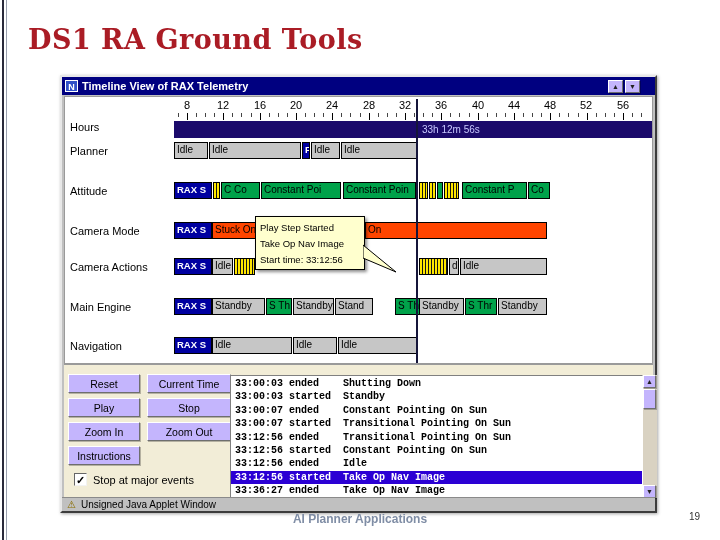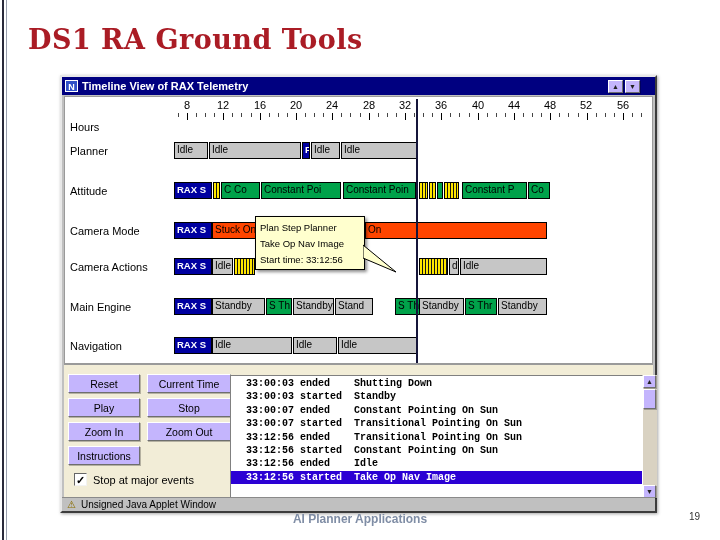--- a/index.html
+++ b/index.html
@@ -61,21 +61,21 @@
   .btns{position:absolute;left:6px;top:297px;display:grid;grid-template-columns:72px 84px;gap:5px 7px}
   .btn{height:19px;font-size:10.5px;display:flex;align-items:center;justify-content:center;color:#000;cursor:default}
   .cb-row{position:absolute;left:12px;top:396px;display:flex;align-items:center;gap:6px;font-size:11px}
   .cb{width:13px;height:13px;background:#fff;border:1px solid;border-color:#666 #f2f2f2 #f2f2f2 #666;
     font-size:11px;line-height:12px;text-align:center;font-weight:bold;color:#000}
 
   
   .log{position:absolute;left:168px;top:298px;width:413px;height:123px;background:#fff;
     border:1px solid;border-color:#808080 #fff #fff #808080;overflow:hidden;padding-top:1px;
     font-family:"Liberation Mono",monospace;font-size:10px;font-weight:bold}
-  .log-line{height:13.4px;line-height:13.4px;white-space:pre;padding-left:15px;color:#000}
+  .log-line{height:13.4px;line-height:13.4px;white-space:pre;padding-left:4px;color:#000}
   .log-line.hl{background:var(--highlight,#2b00d4);color:#fff}
   .sb{position:absolute;left:581px;top:298px;width:14px;height:123px;background:#d9d2c2}
   .sb-btn{width:13px;height:13px;font-size:7px;line-height:11px;text-align:center;color:#222}
   .sb-btn.down{position:absolute;bottom:0;left:0}
   .sb-thumb{position:absolute;top:14px;left:0;width:13px;height:20px}
 
   
   .statusbar{position:absolute;left:0;right:0;top:420px;height:14px;background:#c0c0c0;
     border-top:1px solid #8a8a8a;display:flex;align-items:center;gap:5px;padding-left:5px}
   .st-icon{font-size:10px;line-height:10px;color:#8a6d00}
@@ -161,24 +161,27 @@
         <div class="tick-label" style="left: 270px;">24</div>
         <div class="tick-label" style="left: 307px;">28</div>
         <div class="tick-label" style="left: 343px;">32</div>
         <div class="tick-label" style="left: 379px;">36</div>
         <div class="tick-label" style="left: 416px;">40</div>
         <div class="tick-label" style="left: 452px;">44</div>
         <div class="tick-label" style="left: 488px;">48</div>
         <div class="tick-label" style="left: 524px;">52</div>
         <div class="tick-label" style="left: 561px;">56</div>
       </div>
+    <div class="band">
+      <span class="band-label">33h 12m 56s</span>
+    </div>
 
     <div class="cursor" style="left: 354px;"></div>
     <div class="tooltip">
-      <div>Plan Step Planner</div>
+      <div>Play Step Started</div>
       <div>Take Op Nav Image</div>
       <div>Start time: 33:12:56</div>
     </div>
     <svg class="tooltip-tail" width="36" height="32">
       <polygon points="0,2 33,29 0,15" fill="#ffffce" stroke="#000" stroke-width="1"></polygon>
     </svg>
   <div class="rlabel" style="top: 31px; margin-top: 13px;">Hours</div>
       <div class="rlabel" style="top: 68px;">Planner</div>
       <div class="trow" style="top: 65px;">
         <div class="blk c-gray" style="left: 112px; width: 34px;">Idle</div>
@@ -255,20 +258,21 @@
 
   <div class="log">
       <div class="log-line">33:00:03 ended    Shutting Down</div>
       <div class="log-line">33:00:03 started  Standby</div>
       <div class="log-line">33:00:07 ended    Constant Pointing On Sun</div>
       <div class="log-line">33:00:07 started  Transitional Pointing On Sun</div>
       <div class="log-line">33:12:56 ended    Transitional Pointing On Sun</div>
       <div class="log-line">33:12:56 started  Constant Pointing On Sun</div>
       <div class="log-line">33:12:56 ended    Idle</div>
       <div class="log-line hl">33:12:56 started  Take Op Nav Image</div>
+      <div class="log-line">33:36:27 ended    Take Op Nav Image</div>
     </div>
   <div class="sb">
     <div class="sb-btn raised up">▲</div>
     <div class="sb-thumb raised"></div>
     <div class="sb-btn raised down">▼</div>
   </div>
 
   <div class="statusbar">
     <span class="st-icon">⚠</span>
     <span class="st-text">Unsigned Java Applet Window</span>

